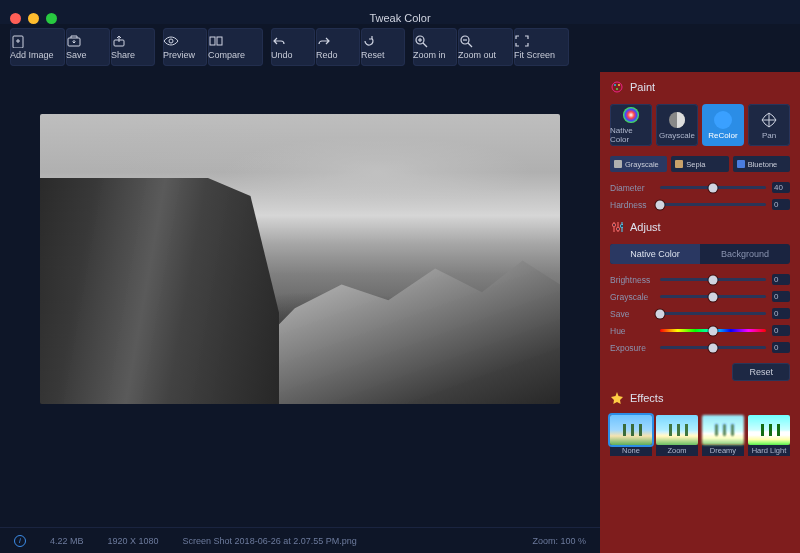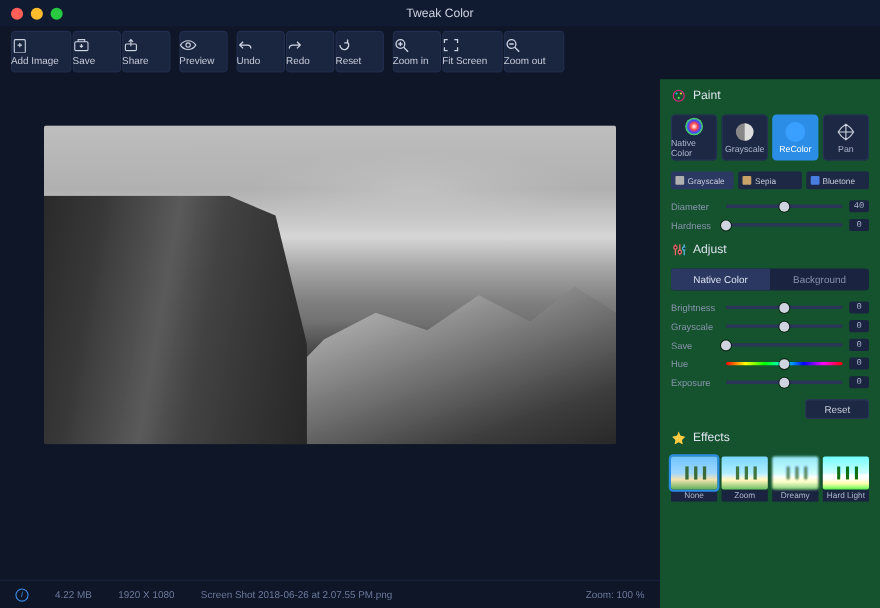--- a/index.html
+++ b/index.html
@@ -1,19 +1,19 @@
 <!DOCTYPE html>
 <html><head>
 <meta charset="utf-8">
 <style>
 * { margin: 0; padding: 0; box-sizing: border-box; font-family: -apple-system, "Helvetica Neue", Arial, sans-serif; }
 body { width: 800px; height: 553px; background: #0e1628; color: #c8ccd8; font-size: 10px; overflow: hidden; }
 
 
-.titlebar { height: 24px; display: flex; align-items: center; padding: 0 10px; position: relative; background: #101a30; }
+.titlebar { height: 24px; display: flex; align-items: flex-end; padding: 0 10px; position: relative; background: #101a30; }
 .traffic { display: flex; gap: 7px; }
 .dot { width: 11px; height: 11px; border-radius: 50%; }
 .dot.red { background: #ff5f57; }
 .dot.yellow { background: #ffbd2e; }
 .dot.green { background: #28c940; }
 .title { position: absolute; left: 50%; transform: translateX(-50%); font-size: 11px; color: #d0d4e0; }
 
 
 .toolbar { height: 48px; display: flex; gap: 1px; padding: 4px 10px 6px 10px; }
 .tbtn { background: #1a2540; border-radius: 4px; display: flex; flex-direction: column; align-items: flex-start; justify-content: center; gap: 2px; cursor: pointer; color: #c8ccd8; font-size: 9px; box-shadow: inset 0 0 0 1px #222e4e; }
@@ -43,38 +43,38 @@
 .clouds { position: absolute; top: 0; left: 0; width: 100%; height: 50%;
   background: radial-gradient(ellipse 220px 50px at 65% 40%, rgba(200,200,200,.6), transparent 70%),
               radial-gradient(ellipse 180px 40px at 30% 25%, rgba(180,180,180,.4), transparent 70%);
 }
 
 .statusbar { height: 26px; display: flex; align-items: center; padding: 0 14px; gap: 24px; font-size: 9px; color: #6c7a9c; border-top: 1px solid #1a2440; }
 .statusbar .info-ic { width: 12px; height: 12px; border: 1px solid #3c8ce7; border-radius: 50%; display: flex; align-items: center; justify-content: center; color: #3c8ce7; font-size: 8px; font-style: italic; }
 .statusbar .zoom { margin-left: auto; }
 
 
-.panel { width: 200px; background: #14532d; padding: 8px 10px 10px 10px; display: flex; flex-direction: column; gap: 10px; overflow: hidden; }
+.panel { width: 200px; background: #7f1d1d; padding: 8px 10px 10px 10px; display: flex; flex-direction: column; gap: 10px; overflow: hidden; }
 .sect-h { display: flex; align-items: center; gap: 6px; font-size: 11px; font-weight: 500; color: #dde2ee; }
 .sect-h .sic { width: 14px; height: 14px; display: flex; align-items: center; justify-content: center; }
 
 .paint-modes { display: flex; gap: 4px; }
 .mode { flex: 1; height: 42px; background: #1d2844; border-radius: 4px; display: flex; flex-direction: column; align-items: center; justify-content: center; gap: 2px; font-size: 8px; color: #aeb6cc; cursor: pointer; box-shadow: inset 0 0 0 1px #28345a; }
 .mode.active { background: #2b8de6; color: #fff; box-shadow: none; }
 .mode .mic { width: 18px; height: 18px; border-radius: 50%; }
 
 .presets { display: flex; gap: 4px; height: 16px; }
 .preset { flex: 1; display: flex; align-items: center; gap: 3px; background: #1d2844; border-radius: 2px; padding: 0 4px; font-size: 7.5px; cursor: pointer; }
 .preset.sel { background: #2a3862; }
 .preset .sw { width: 8px; height: 8px; border-radius: 1px; }
 
 .sliders { display: flex; flex-direction: column; gap: 6px; }
 .srow { display: flex; align-items: center; gap: 6px; font-size: 8.5px; }
 .srow .lbl { width: 44px; color: #8a94b0; }
-.srow .val { width: 18px; text-align: center; background: #1a2440; border-radius: 2px; padding: 1px 2px; font-size: 8px; color: #aeb6cc; font-family: Liberation Mono, monospace; }
+.srow .val { width: 18px; text-align: left; background: #1a2440; border-radius: 2px; padding: 1px 2px; font-size: 8px; color: #aeb6cc; }
 .track { flex: 1; height: 3px; background: #2a3558; border-radius: 2px; position: relative; }
 .track.sat { background: linear-gradient(to right, #888, #d33, #a00); }
 .track.hue { background: linear-gradient(to right, #f00, #ff0, #0f0, #0ff, #00f, #f0f, #f00); }
 .thumb { position: absolute; top: 50%; width: 9px; height: 9px; background: #d0d4e0; border-radius: 50%; transform: translate(-50%, -50%); box-shadow: 0 0 0 1px #0008; }
 
 .tabs { display: flex; height: 20px; background: #1a2440; border-radius: 3px; overflow: hidden; }
 .tab { flex: 1; display: flex; align-items: center; justify-content: center; font-size: 9px; cursor: pointer; color: #8a94b0; }
 .tab.active { background: #2a3862; color: #dde2ee; }
 
 .reset-row { display: flex; justify-content: flex-end; }
@@ -138,20 +138,29 @@
   <div class="tgap"></div>
   <div class="tbtn tw-2">
     <span class="ic">
         <svg width="16" height="10" viewBox="0 0 16 10" fill="none" stroke="#cfd4e2" stroke-width="1">
           <path d="M1 5c2-3 5-4 7-4s5 1 7 4c-2 3-5 4-7 4S3 8 1 5z"></path>
           <circle cx="8" cy="5" r="2"></circle>
         </svg>
       </span>
     <span>Preview</span>
   </div>
+  <div class="tbtn tw-1">
+    <span class="ic">
+        <svg width="14" height="12" viewBox="0 0 14 12" fill="none" stroke="#cfd4e2" stroke-width="1">
+          <rect x="1" y="2" width="5" height="8"></rect>
+          <rect x="8" y="2" width="5" height="8"></rect>
+        </svg>
+      </span>
+    <span>Compare</span>
+  </div>
   <div class="tgap"></div>
   <div class="tbtn tw-2">
     <span class="ic">
         <svg width="14" height="10" viewBox="0 0 14 10" fill="none" stroke="#cfd4e2" stroke-width="1.2">
           <path d="M5 2L2 5l3 3M2 5h7a3 3 0 013 3"></path>
         </svg>
       </span>
     <span>Undo</span>
   </div>
   <div class="tbtn tw-2">
@@ -177,35 +186,35 @@
           <circle cx="5" cy="5" r="4"></circle>
           <line x1="8" y1="8" x2="12" y2="12"></line>
           <line x1="3" y1="5" x2="7" y2="5"></line>
           <line x1="5" y1="3" x2="5" y2="7"></line>
         </svg>
       </span>
     <span>Zoom in</span>
   </div>
   <div class="tbtn tw-1">
     <span class="ic">
-        <svg width="14" height="12" viewBox="0 0 14 12" fill="none" stroke="#cfd4e2" stroke-width="1.2">
-          <path d="M1 4V1h3M13 4V1h-3M1 8v3h3M13 8v3h-3"></path>
-        </svg>
-      </span>
-    <span>Fit Screen</span>
-  </div>
-  <div class="tbtn tw-1">
-    <span class="ic">
         <svg width="13" height="13" viewBox="0 0 13 13" fill="none" stroke="#cfd4e2" stroke-width="1.2">
           <circle cx="5" cy="5" r="4"></circle>
           <line x1="8" y1="8" x2="12" y2="12"></line>
           <line x1="3" y1="5" x2="7" y2="5"></line>
         </svg>
       </span>
     <span>Zoom out</span>
+  </div>
+  <div class="tbtn tw-1">
+    <span class="ic">
+        <svg width="14" height="12" viewBox="0 0 14 12" fill="none" stroke="#cfd4e2" stroke-width="1.2">
+          <path d="M1 4V1h3M13 4V1h-3M1 8v3h3M13 8v3h-3"></path>
+        </svg>
+      </span>
+    <span>Fit Screen</span>
   </div>
 </div>
 
 <div class="main">
   <div class="canvas-area">
     <div class="canvas-wrap">
       <div class="canvas">
         <div class="clouds"></div>
         <div class="mtn-right"></div>
         <div class="cliff-left"></div>

